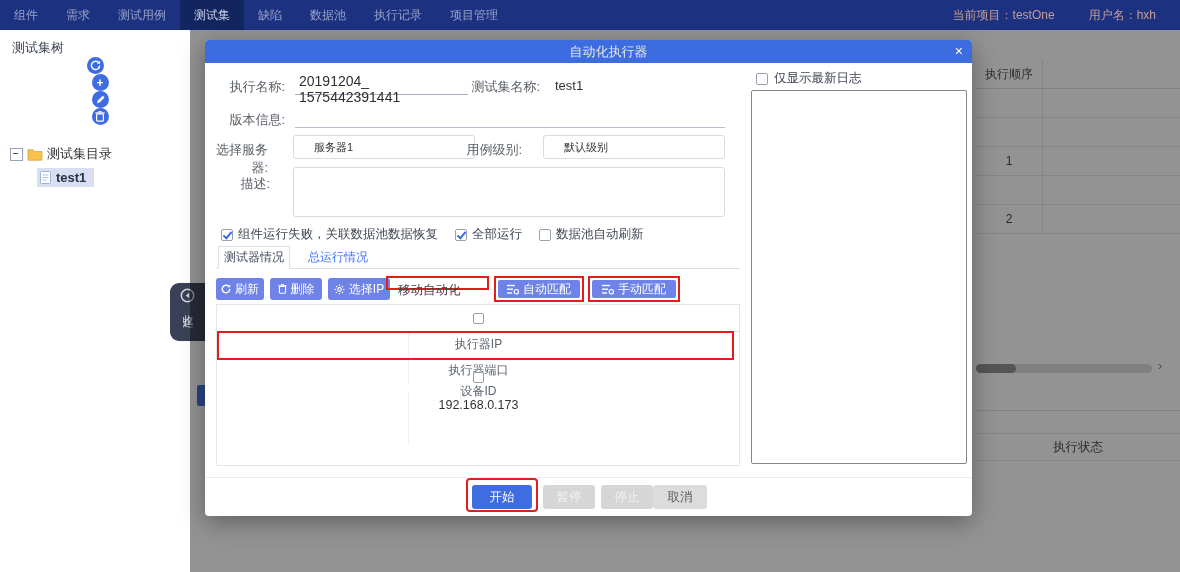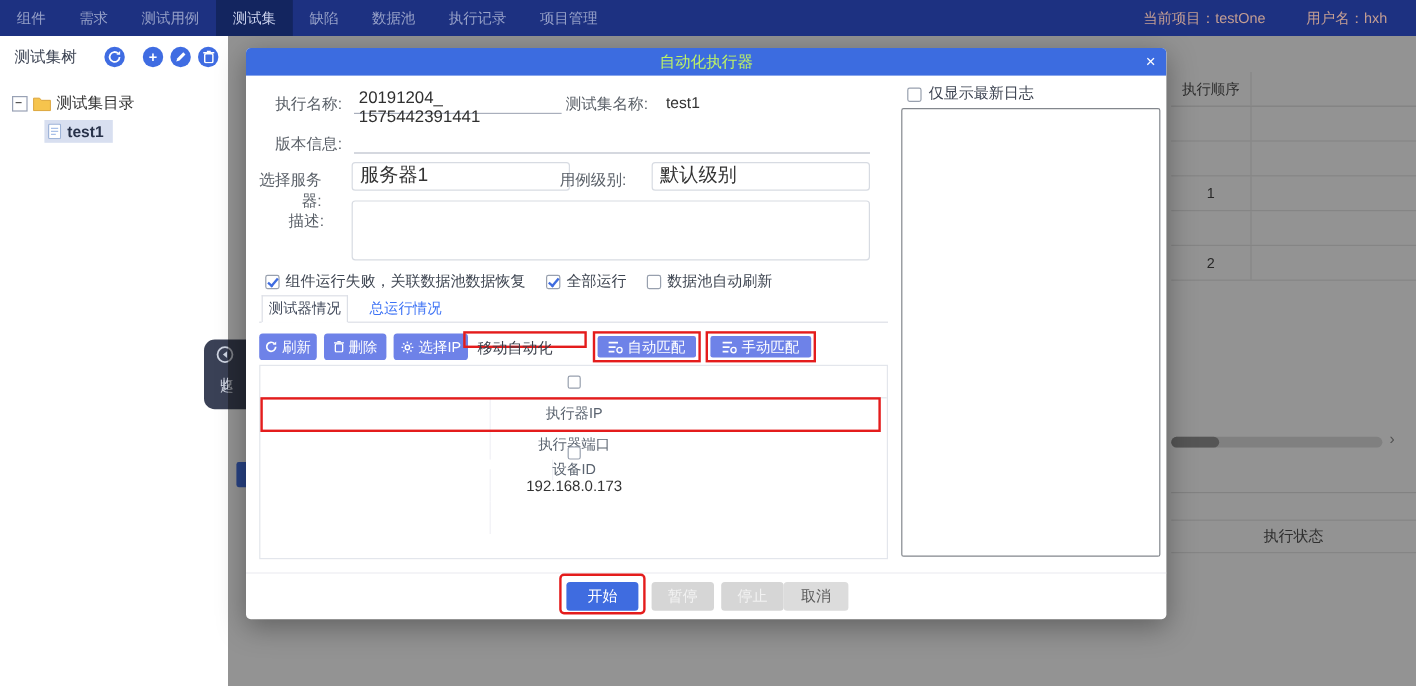--- a/index.html
+++ b/index.html
@@ -9,21 +9,21 @@
     background:#fff;-webkit-font-smoothing:antialiased;
   }
   
   .topnav{position:absolute;left:0;top:0;width:1180px;height:30px;background:#1d3181;
     display:flex;align-items:center;color:#97a1c8;font-size:12px;z-index:4;}
   .nav-item{height:30px;line-height:30px;padding:0 14px;cursor:pointer;}
   .nav-item.active{background:#13255f;color:#ccd3ee;}
   .nav-right{margin-left:auto;display:flex;gap:34px;padding-right:24px;color:#c49e93;}
   
   .sidebar{position:absolute;left:0;top:30px;width:190px;height:542px;background:#fff;z-index:1;}
-  .sb-head{display:flex;padding:9px 8px 6px 12px;}
+  .sb-head{display:flex;align-items:center;padding:9px 8px 6px 12px;flex-direction:column;}
   .sb-title{font-size:13px;color:#3c4353;margin-right:auto;}
   .circle-btn{width:17px;height:17px;border-radius:50%;background:#3f6ce2;color:#fff;
     display:flex;align-items:center;justify-content:center;margin-left:6px;cursor:pointer;
     font-size:12px;line-height:1;}
   .circle-btn.gap{margin-right:9px;}
   .tree{padding:14px 8px 0 10px;font-size:13px;color:#333;}
   .tree-row{display:flex;align-items:center;gap:4px;}
   .expander{width:11px;height:11px;border:1px solid #98a1b4;background:#fff;position:relative;flex:none;}
   .expander::after{content:"";position:absolute;left:2px;top:4px;width:5px;height:1px;background:#555;}
   .tree-child{margin:5px 0 0 27px;display:inline-flex;align-items:center;gap:5px;
@@ -46,28 +46,28 @@
   .bg-arrow{position:absolute;left:968px;top:328px;font-size:13px;color:#8a8a8a;}
   .bg-panel{position:absolute;left:786px;top:380px;width:204px;height:152px;background:#fff;border-top:1px solid #e0e0e0;}
   .bg-panel-head{position:absolute;left:0;top:22px;width:100%;height:26px;line-height:26px;text-align:center;
     border-top:1px solid #e6e6e6;border-bottom:1px solid #e6e6e6;font-size:12.5px;color:#4a4a4a;}
   .bg-bluebtn{position:absolute;left:7px;top:355px;width:17px;height:21px;background:#3c6ce2;border-radius:2px;}
   .overlay{position:absolute;left:190px;top:30px;width:990px;height:542px;background:rgba(15,15,15,0.45);z-index:2;}
   
   .modal{position:absolute;left:205px;top:40px;width:767px;height:476px;background:#fff;z-index:3;
     border-radius:4px;box-shadow:0 6px 24px rgba(0,0,0,.35);overflow:hidden;}
   .m-head{position:absolute;left:0;top:0;width:767px;height:23px;background:#3c6ce0;}
-  .m-title{width:100%;text-align:center;line-height:23px;color:#bef264;font-size:13px;}
+  .m-title{width:100%;text-align:center;line-height:23px;color:#e5e5e5;font-size:13px;margin-left:20px;}
   .m-close{position:absolute;right:9px;top:0;line-height:23px;color:#fff;font-size:14px;cursor:pointer;}
   .lbl{position:absolute;font-size:13px;color:#5a6068;text-align:right;}
   .val{position:absolute;font-size:13px;color:#333;}
   .u-input{position:absolute;border-bottom:1px solid #a9afbc;font-size:14px;color:#2f2f2f;
     font-weight:500;padding-left:4px;box-sizing:border-box;}
   .box-input{position:absolute;border:1px solid #d7dbe2;border-radius:3px;box-sizing:border-box;
-    font-size:16px;color:#333;line-height:22px;padding-left:6px;background:#fff;}
+    font-size:11px;color:#333;line-height:22px;padding-left:20px;background:#fff;}
   .txtarea{position:absolute;border:1px solid #d7dbe2;border-radius:3px;background:#fff;box-sizing:border-box;}
   .cb{width:12px;height:12px;border:1px solid #98a0ae;border-radius:2px;background:#fff;position:relative;
     box-sizing:border-box;flex:none;cursor:pointer;}
   .cb.checked::after{content:"";position:absolute;left:3px;top:0;width:3px;height:7px;
     border:solid #3f6ce0;border-width:0 2px 2px 0;transform:rotate(40deg);}
   .cb-row{position:absolute;left:16px;top:186px;display:flex;gap:17px;font-size:12.5px;color:#3f4652;align-items:center;}
   .cb-item{display:flex;align-items:center;gap:5px;cursor:pointer;}
   .tabbar{position:absolute;left:11px;top:205px;width:524px;height:24px;border-bottom:1px solid #dcdfe6;box-sizing:border-box;}
   .tab-active{position:absolute;left:2px;top:1px;width:72px;height:23px;background:#fff;
     border:1px solid #dcdfe6;border-bottom:1px solid #fff;box-sizing:border-box;text-align:center;

